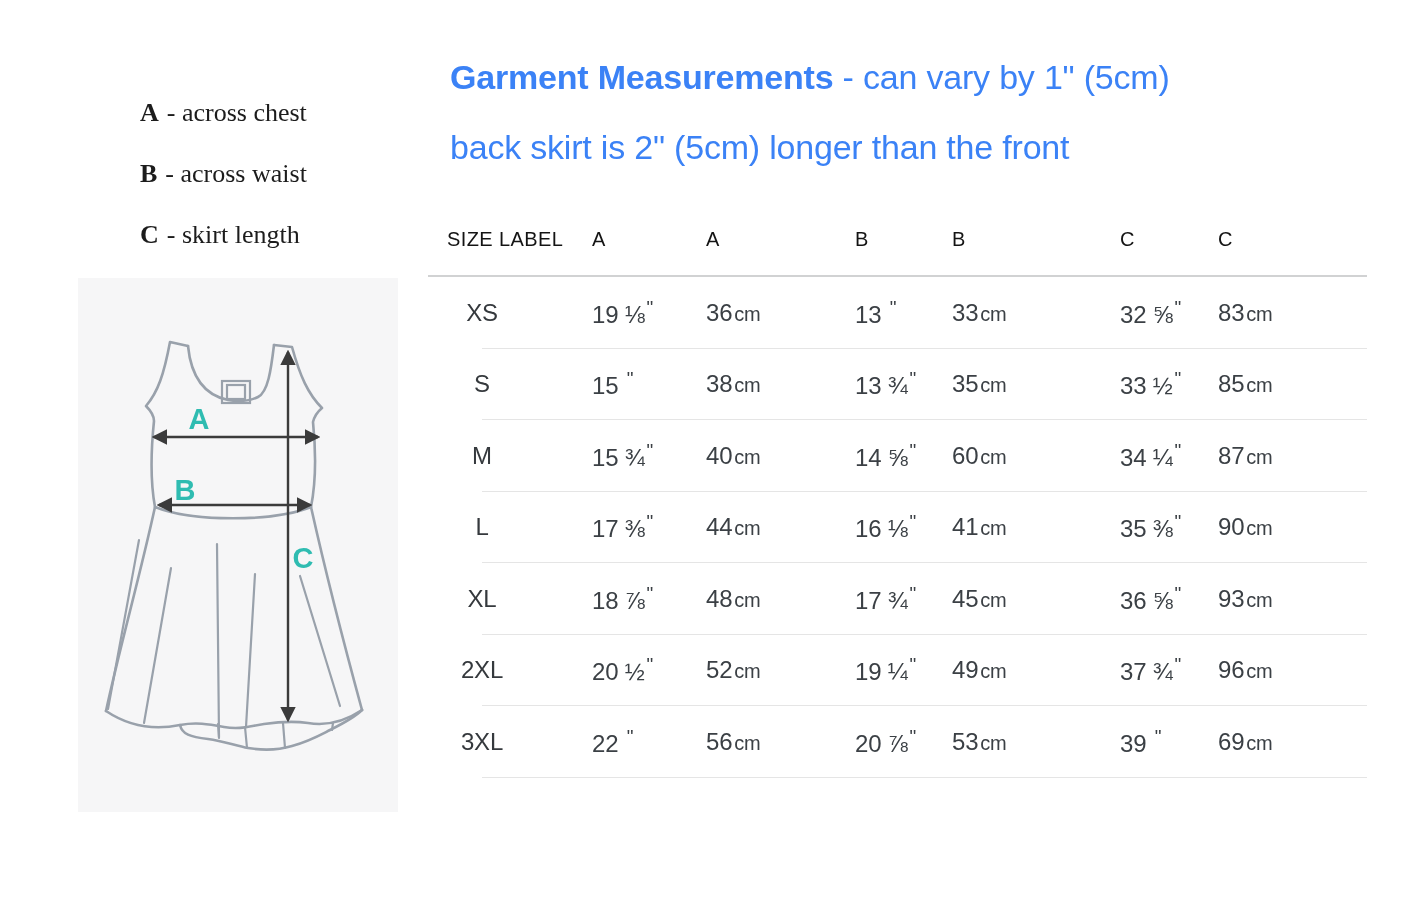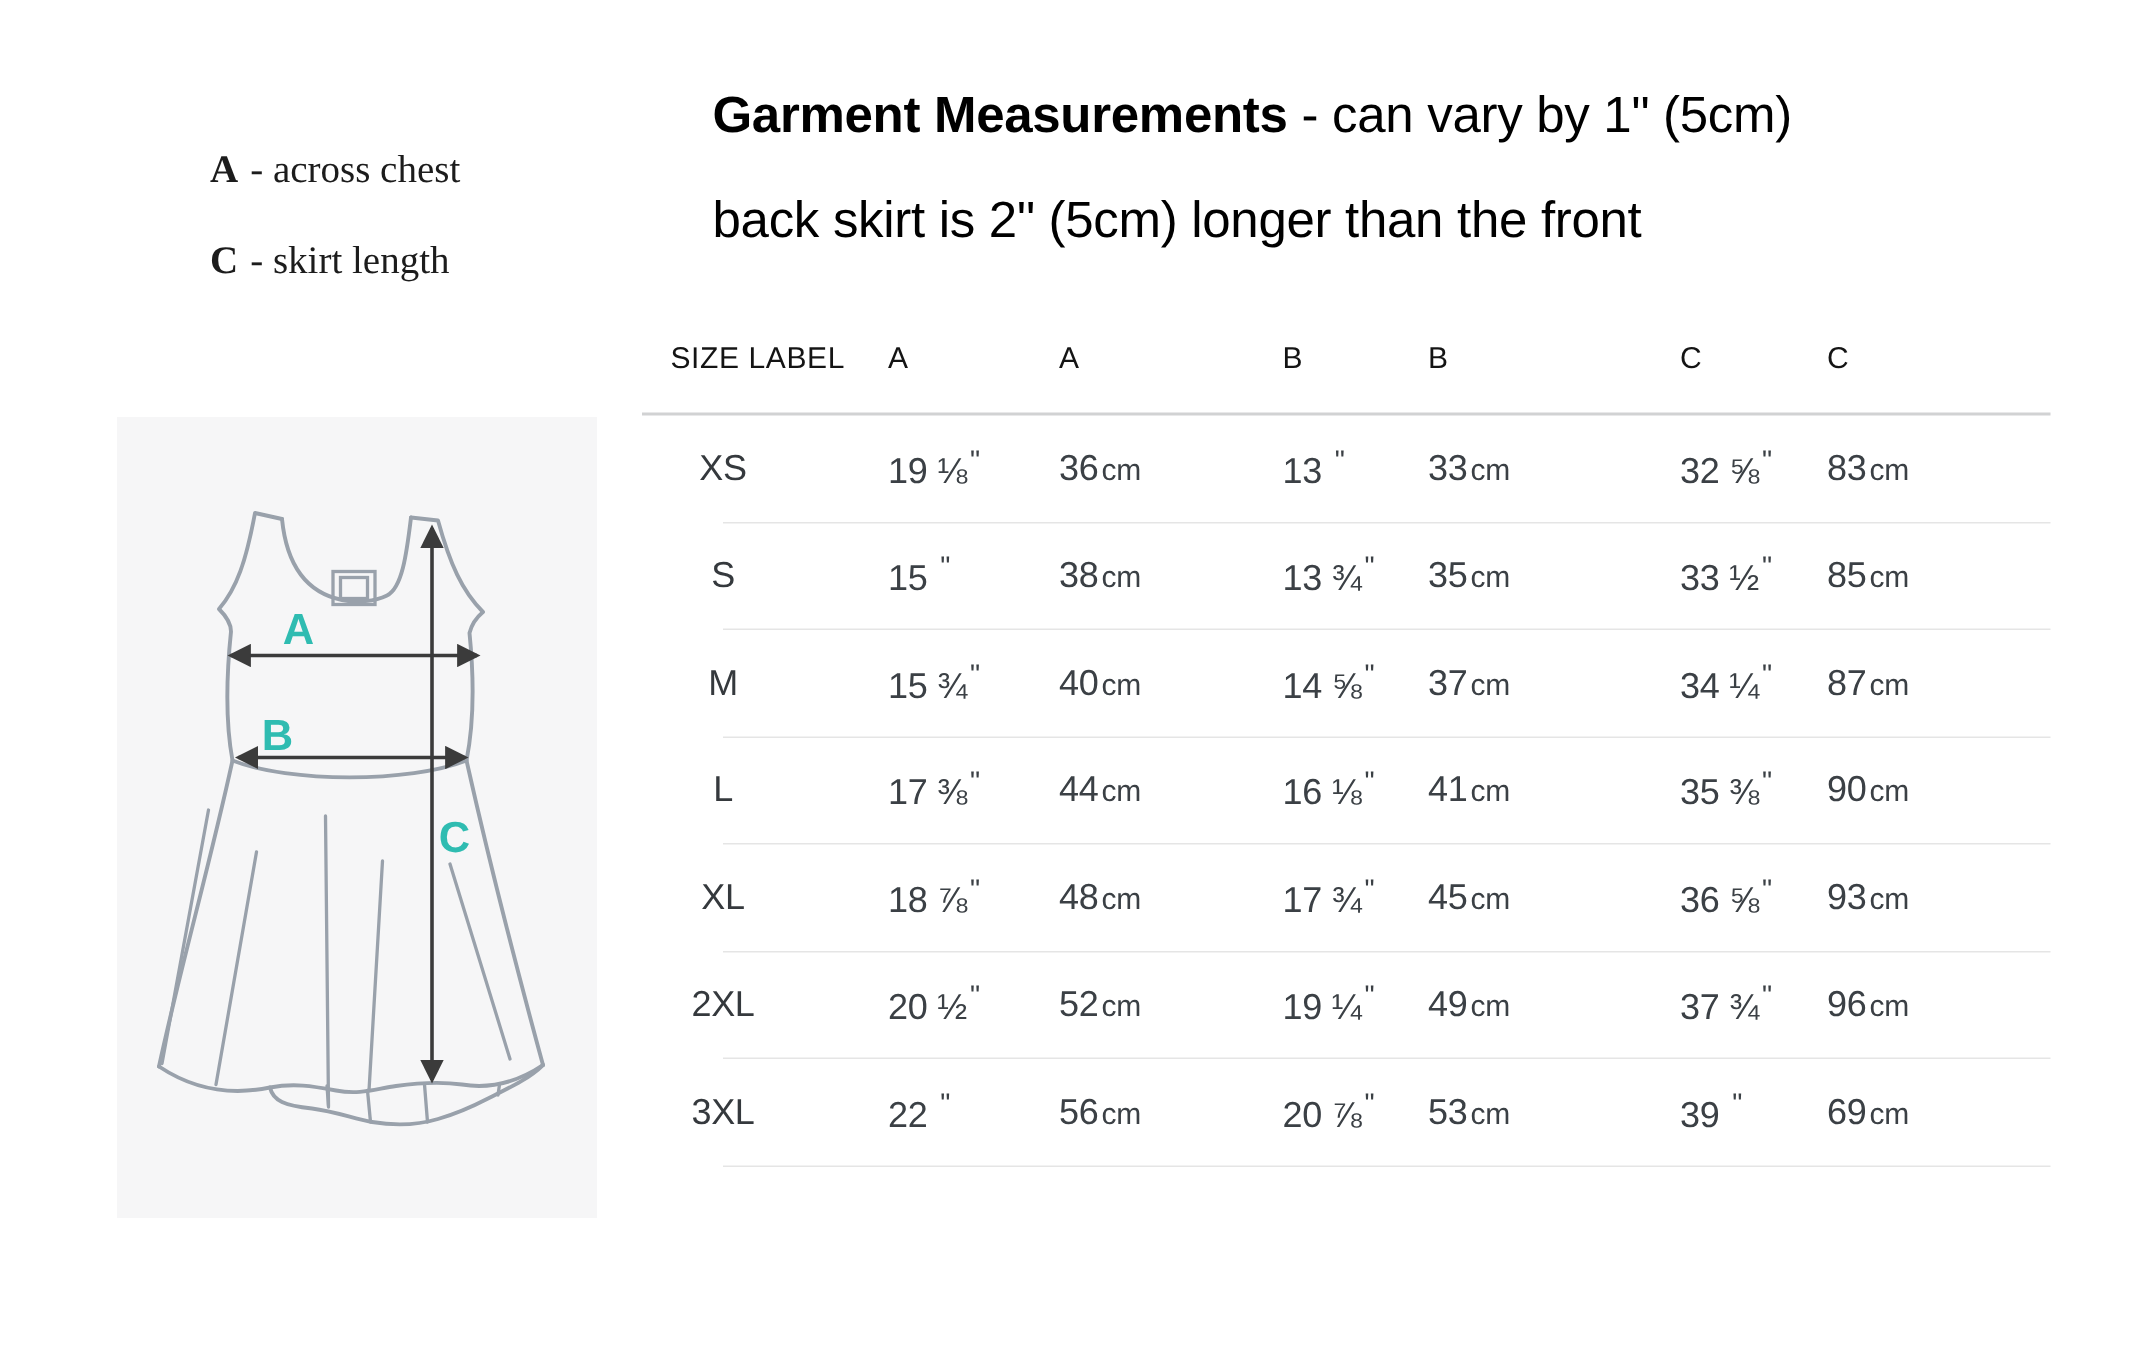--- a/index.html
+++ b/index.html
@@ -14,21 +14,21 @@
 
   
   .panel { position:absolute; left:78px; top:278px; width:320px; height:534px; background:#f6f6f7; }
   .panel svg { display:block; }
   .dress { stroke:#99a1ab; stroke-width:2.6; fill:none; stroke-linecap:round; stroke-linejoin:round; }
   .dress-thin { stroke:#99a1ab; stroke-width:2.2; fill:none; stroke-linecap:round; }
   .arrow { stroke:#3b3b3b; stroke-width:2.4; fill:none; }
   .diag-lbl { font-family:"Liberation Sans","DejaVu Sans",sans-serif; font-size:29px; font-weight:bold; }
 
   
-  .titles { position:absolute; left:450px; top:55px; color:#000000;margin-left:25px; }
+  .titles { position:absolute; left:450px; top:55px; color:#3b82f6; }
   .t1 { font-size:34px; line-height:44px; letter-spacing:-0.2px; }
   .t1 b { font-weight:bold; }
   .t2 { font-size:34px; line-height:44px; margin-top:26px; letter-spacing:-0.2px; }
 
   
   .size-table { position:absolute; left:428px; top:222px; width:939px; }
   .grid7 { display:grid; grid-template-columns:164px 114px 149px 97px 168px 98px 149px; }
   .thead { height:55px; position:relative; align-items:start; padding-top:0; }
   .thead .hcell { font-size:20px; font-weight:normal; color:#141414; letter-spacing:.4px; padding-top:6px; }
   .thead .hcell.size { padding-left:19px; }
@@ -39,20 +39,21 @@
   .inch { font-size:19px; vertical-align:9px; margin-left:2px; }
   .unit { font-size:20px; margin-left:2px; }
 </style>
 </head>
 <body>
 
 <div class="page">
 
   <div class="legend">
     <span class="legend-line"><b>A</b><span class="rest">- across chest</span></span>
+    <span class="legend-line"><b>B</b><span class="rest">- across waist</span></span>
     <span class="legend-line"><b>C</b><span class="rest">- skirt length</span></span>
   </div>
 
   <div class="panel">
     <svg viewBox="0 0 320 534" width="320" height="534">
       <defs>
         <marker id="ah" viewBox="0 0 10 10" refX="8.5" refY="5" markerWidth="6.5" markerHeight="6.5" orient="auto-start-reverse">
           <path d="M0,0 L10,5 L0,10 z" fill="#3b3b3b"></path>
         </marker>
       </defs>
@@ -130,21 +131,21 @@
       <div><span>35</span><span class="unit">cm</span></div>
       <div><span>33 ½</span><span class="inch">"</span></div>
       <div><span>85</span><span class="unit">cm</span></div>
     </div>
 
     <div class="trow grid7">
       <div class="size-cell">M</div>
       <div><span>15 ¾</span><span class="inch">"</span></div>
       <div><span>40</span><span class="unit">cm</span></div>
       <div><span>14 ⅝</span><span class="inch">"</span></div>
-      <div><span>37</span><span class="unit">cm</span></div>
+      <div><span>60</span><span class="unit">cm</span></div>
       <div><span>34 ¼</span><span class="inch">"</span></div>
       <div><span>87</span><span class="unit">cm</span></div>
     </div>
 
     <div class="trow grid7">
       <div class="size-cell">L</div>
       <div><span>17 ⅜</span><span class="inch">"</span></div>
       <div><span>44</span><span class="unit">cm</span></div>
       <div><span>16 ⅛</span><span class="inch">"</span></div>
       <div><span>41</span><span class="unit">cm</span></div>

